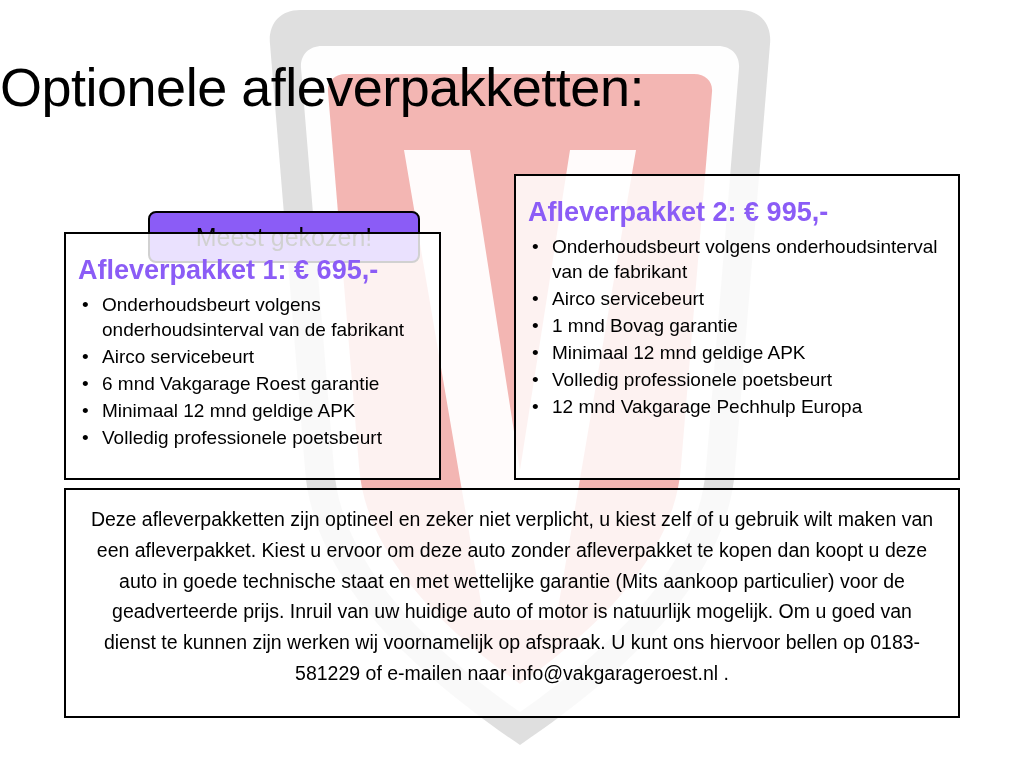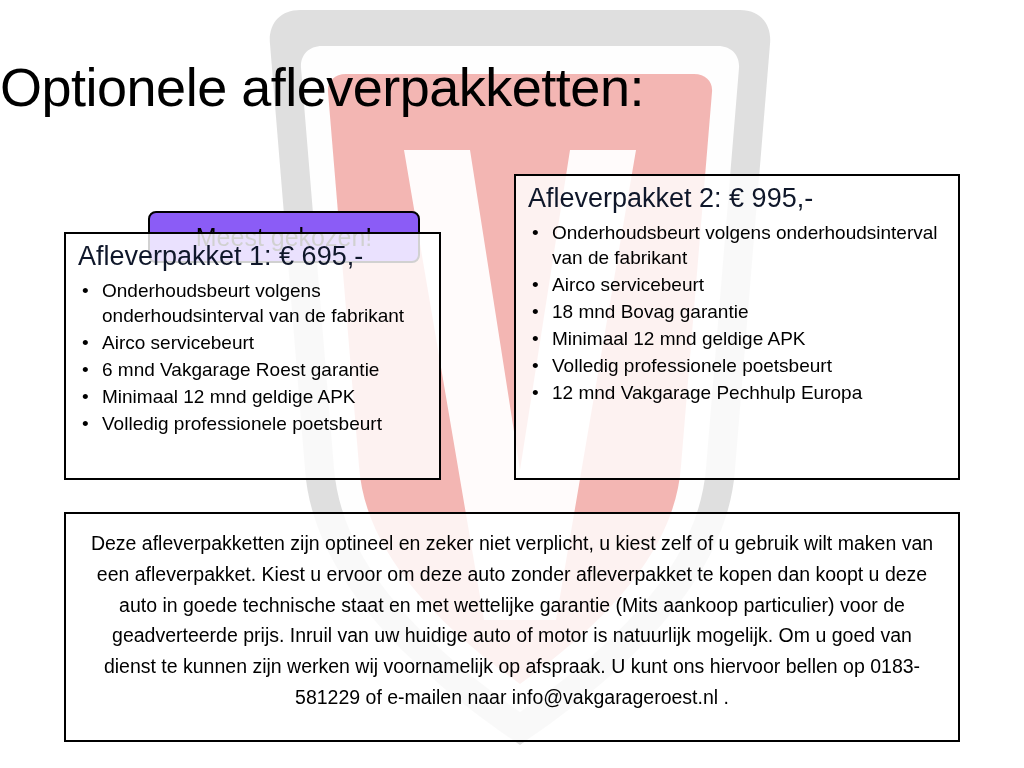--- a/index.html
+++ b/index.html
@@ -86,23 +86,24 @@
   }
   #pkg2 {
     left: 514px;
     top: 174px;
     width: 446px;
     height: 306px;
   }
   .pkg-title {
     font-size: 27px;
     line-height: 1.25;
-    color: #0f172a;
-    margin: 0 0 4px 2px;
+    color: #8b5cf6;
+    margin: 14px 0 4px 2px;
     white-space: nowrap;
+    font-weight: bold;
   }
   .bullets {
     list-style: none;
     margin: 0;
     padding: 0;
   }
   .bullets li {
     position: relative;
     font-size: 19px;
     line-height: 1.32;
@@ -115,21 +116,21 @@
     left: 6px;
     top: 0;
     font-size: 19px;
     line-height: 1.32;
   }
 
   
   #note-box {
     position: absolute;
     left: 64px;
-    top: 512px;
+    top: 488px;
     width: 896px;
     height: 230px;
     border: 2px solid #000000;
     background: rgba(255,255,255,0.82);
     box-sizing: border-box;
     padding: 14px 22px;
   }
   #note-text {
     font-size: 19.5px;
     line-height: 1.58;
@@ -170,21 +171,21 @@
       <li><span class="dot">•</span><span>Minimaal 12 mnd geldige APK</span></li>
       <li><span class="dot">•</span><span>Volledig professionele poetsbeurt</span></li>
     </ul>
   </div>
 
   <div class="pkg-box" id="pkg2">
     <div class="pkg-title">Afleverpakket 2: € 995,-</div>
     <ul class="bullets">
       <li><span class="dot">•</span><span>Onderhoudsbeurt volgens onderhoudsinterval van de fabrikant</span></li>
       <li><span class="dot">•</span><span>Airco servicebeurt</span></li>
-      <li><span class="dot">•</span><span>18 mnd Bovag garantie</span></li>
+      <li><span class="dot">•</span><span>1 mnd Bovag garantie</span></li>
       <li><span class="dot">•</span><span>Minimaal 12 mnd geldige APK</span></li>
       <li><span class="dot">•</span><span>Volledig professionele poetsbeurt</span></li>
       <li><span class="dot">•</span><span>12 mnd Vakgarage Pechhulp Europa</span></li>
     </ul>
   </div>
 
   <div id="note-box">
     <div id="note-text">Deze afleverpakketten zijn optineel en zeker niet verplicht, u kiest zelf of u gebruik wilt maken van een afleverpakket. Kiest u ervoor om deze auto zonder afleverpakket te kopen dan koopt u deze auto in goede technische staat en met wettelijke garantie (Mits aankoop particulier) voor de geadverteerde prijs. Inruil van uw huidige auto of motor is natuurlijk mogelijk. Om u goed van dienst te kunnen zijn werken wij voornamelijk op afspraak. U kunt ons hiervoor bellen op 0183-581229 of e-mailen naar info@vakgarageroest.nl .</div>
   </div>
 

